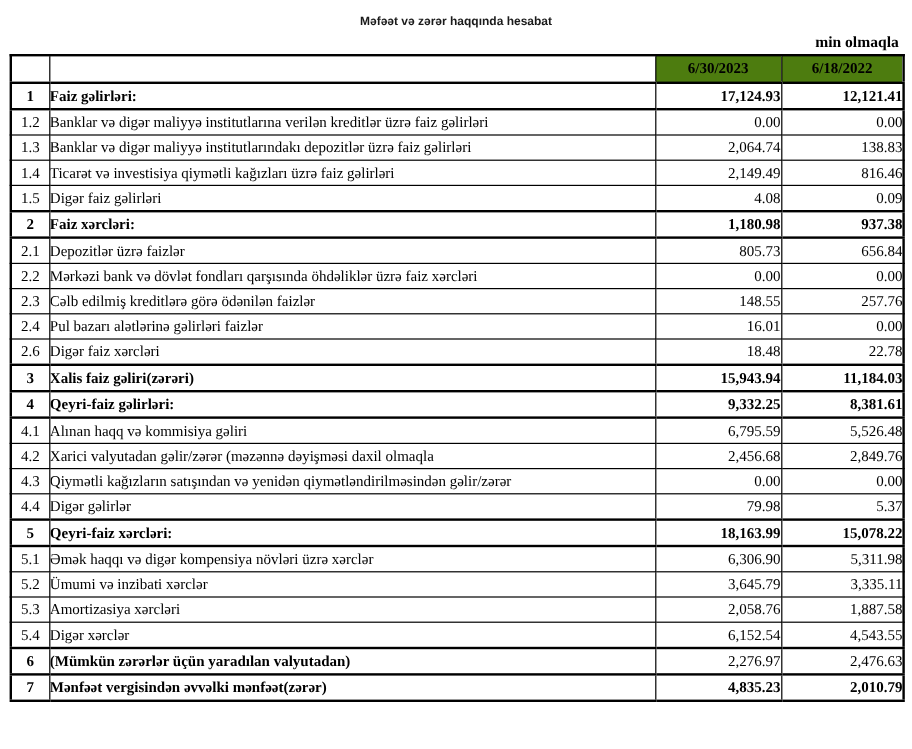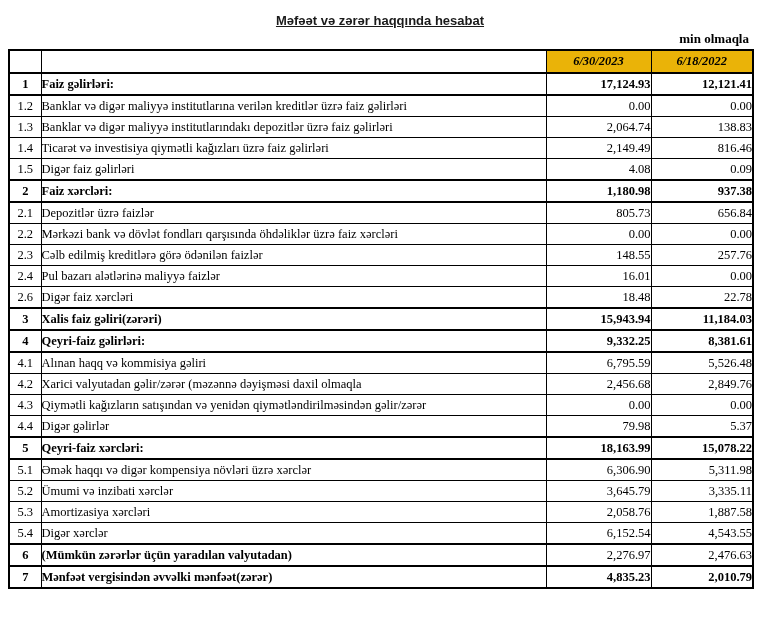--- a/index.html
+++ b/index.html
@@ -13,23 +13,22 @@
     height: 624px;
     background: #ffffff;
     color: #000000;
     overflow: hidden;
   }
   .report-title {
     margin-top: 13px;
     text-align: center;
     font-family: "Liberation Sans", sans-serif;
     font-weight: bold;
-    font-size: 13px;
+    font-size: 10px;
     color: #1a1a1a;
-    text-decoration: underline;
   }
   .unit-note {
     margin-top: 3px;
     margin-right: 11px;
     text-align: right;
     font-family: "Liberation Serif", serif;
     font-weight: bold;
     font-size: 13px;
   }
   table.pnl {
@@ -52,21 +51,21 @@
     overflow: hidden;
     white-space: nowrap;
     vertical-align: middle;
   }
   table.pnl { border: 2px solid #000000; }
   table.pnl th {
     height: 21px;
     font-weight: bold;
     text-align: center;
   }
-  th.yellow { background: #eab308; font-style: italic; }
+  th.yellow { background: #4d7c0f; }
   td.cell-num { text-align: center; }
   td.cell-label { text-align: left; padding-left: 4px; }
   td.cell-value { text-align: right; padding-right: 5px; }
   tr.section td { border-top-width: 2px; border-bottom-width: 2px; }
   tr.section td.cell-num, tr.section td.cell-label { font-weight: bold; }
   tr.boldvals td.cell-value { font-weight: bold; }
 </style>
 </head>
 <body>
 
@@ -139,21 +138,21 @@
           <td class="cell-value">0.00</td>
         </tr>
         <tr>
           <td class="cell-num">2.3</td>
           <td class="cell-label">Cəlb edilmiş kreditlərə görə ödənilən faizlər</td>
           <td class="cell-value">148.55</td>
           <td class="cell-value">257.76</td>
         </tr>
         <tr>
           <td class="cell-num">2.4</td>
-          <td class="cell-label">Pul bazarı alətlərinə maliyyə faizlər</td>
+          <td class="cell-label">Pul bazarı alətlərinə gəlirləri faizlər</td>
           <td class="cell-value">16.01</td>
           <td class="cell-value">0.00</td>
         </tr>
         <tr>
           <td class="cell-num">2.6</td>
           <td class="cell-label">Digər faiz xərcləri</td>
           <td class="cell-value">18.48</td>
           <td class="cell-value">22.78</td>
         </tr>
         <tr class="section boldvals">

